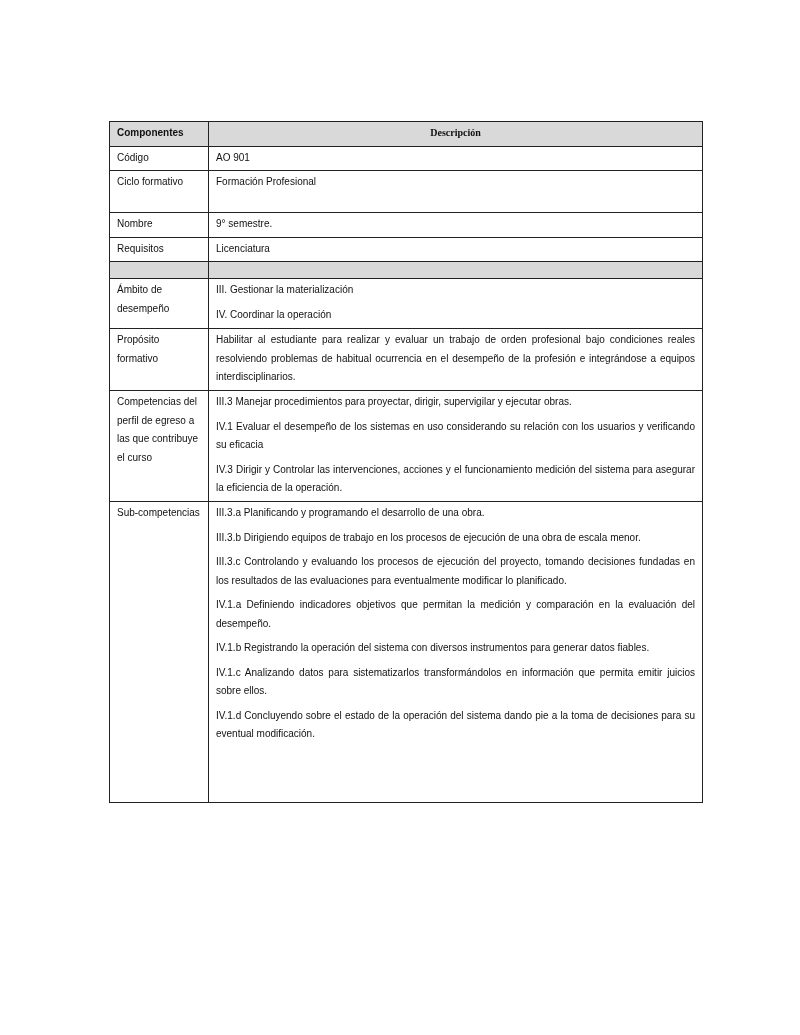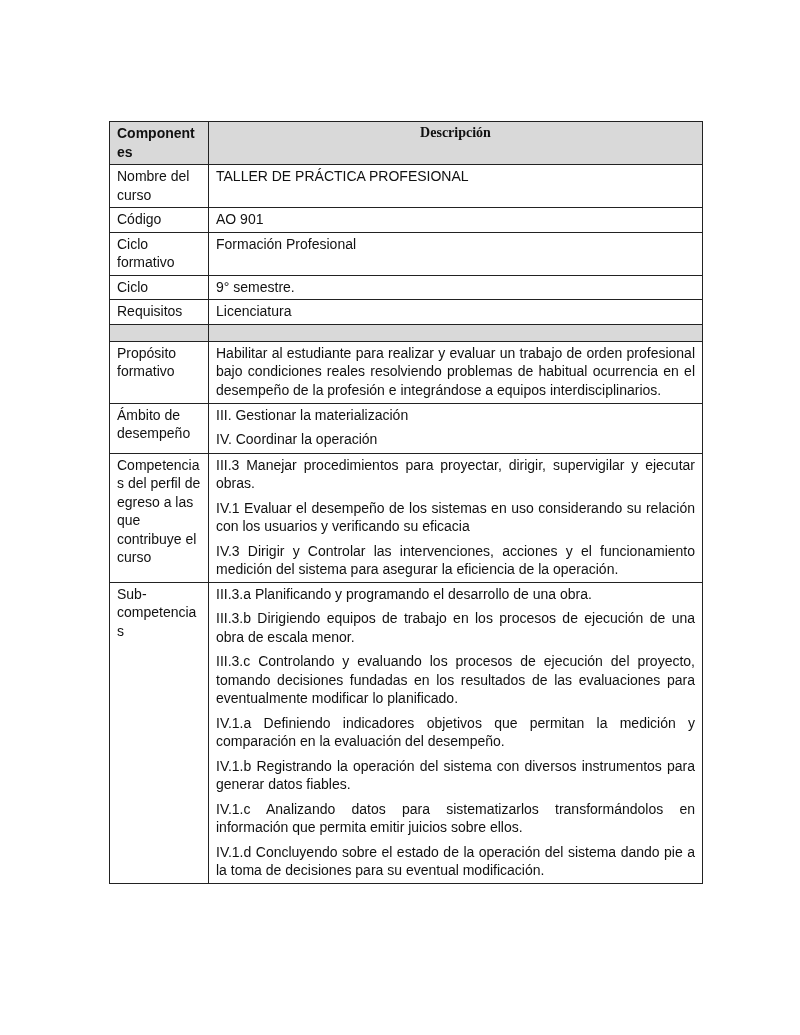--- a/index.html
+++ b/index.html
@@ -20,21 +20,21 @@
     position: absolute;
     left: 109px; top: 121px;
     width: 594px;
     border-collapse: collapse;
     table-layout: fixed;
   }
   .course-table td, .course-table th {
     border: 1.5px solid #222222;
     vertical-align: top;
     padding: 2px 7px 3px 7px;
-    font-size: 14px;
+    font-size: 10px;
     line-height: 18.5px;
     font-weight: normal;
     text-align: left;
     word-wrap: break-word;
   }
   .col-label { width: 99px; }
   .header-row th {
     background: #d9d9d9;
     font-weight: bold;
   }
@@ -60,63 +60,59 @@
       <col class="col-label">
       <col>
     </colgroup>
 
     <tbody>
         <tr class="header-row" style="height:23px;">
       <th>Componentes</th>
       <th class="desc-head">Descripción</th>
     </tr>
 
-    <tr style="height:41px;">
-      <td>Nombre del curso</td>
-      <td class="bold-value">TALLER DE PRÁCTICA PROFESIONAL</td>
-    </tr>
 
     <tr style="height:23px;margin-left:31px;">
       <td>Código</td>
       <td>AO 901</td>
     </tr>
 
     <tr style="height:42px;">
       <td>Ciclo formativo</td>
       <td>Formación Profesional</td>
     </tr>
 
     <tr style="height:23px;">
-      <td>Ciclo</td>
+      <td>Nombre</td>
       <td>9° semestre.</td>
     </tr>
 
 
 
     <tr style="height:23px;">
       <td>Requisitos</td>
       <td>Licenciatura</td>
     </tr>
 
     <tr class="sep-row" style="height:17px;">
       <td></td>
       <td></td>
     </tr>
 
-    <tr style="height:62px;">
-      <td>Propósito formativo</td>
-      <td class="justify">Habilitar al estudiante para realizar y evaluar un trabajo de orden profesional bajo condiciones reales resolviendo problemas de habitual ocurrencia en el desempeño de la profesión e integrándose a equipos interdisciplinarios.</td>
-    </tr>
-
     <tr style="height:50px;">
       <td>Ámbito de desempeño</td>
       <td class="cell">
         <p>III. Gestionar la materialización</p>
         <p>IV. Coordinar la operación</p>
       </td>
+    </tr>
+
+    <tr style="height:62px;">
+      <td>Propósito formativo</td>
+      <td class="justify">Habilitar al estudiante para realizar y evaluar un trabajo de orden profesional bajo condiciones reales resolviendo problemas de habitual ocurrencia en el desempeño de la profesión e integrándose a equipos interdisciplinarios.</td>
     </tr>
 
     <tr style="height:111px;">
       <td>Competencias del perfil de egreso a las que contribuye el curso</td>
       <td class="cell justify">
         <p>III.3 Manejar procedimientos para proyectar, dirigir, supervigilar y ejecutar obras.</p>
         <p>IV.1 Evaluar el desempeño de los sistemas en uso considerando su relación con los usuarios y verificando su eficacia</p>
         <p>IV.3 Dirigir y Controlar las intervenciones, acciones y el funcionamiento medición del sistema para asegurar la eficiencia de la operación.</p>
       </td>
     </tr>

